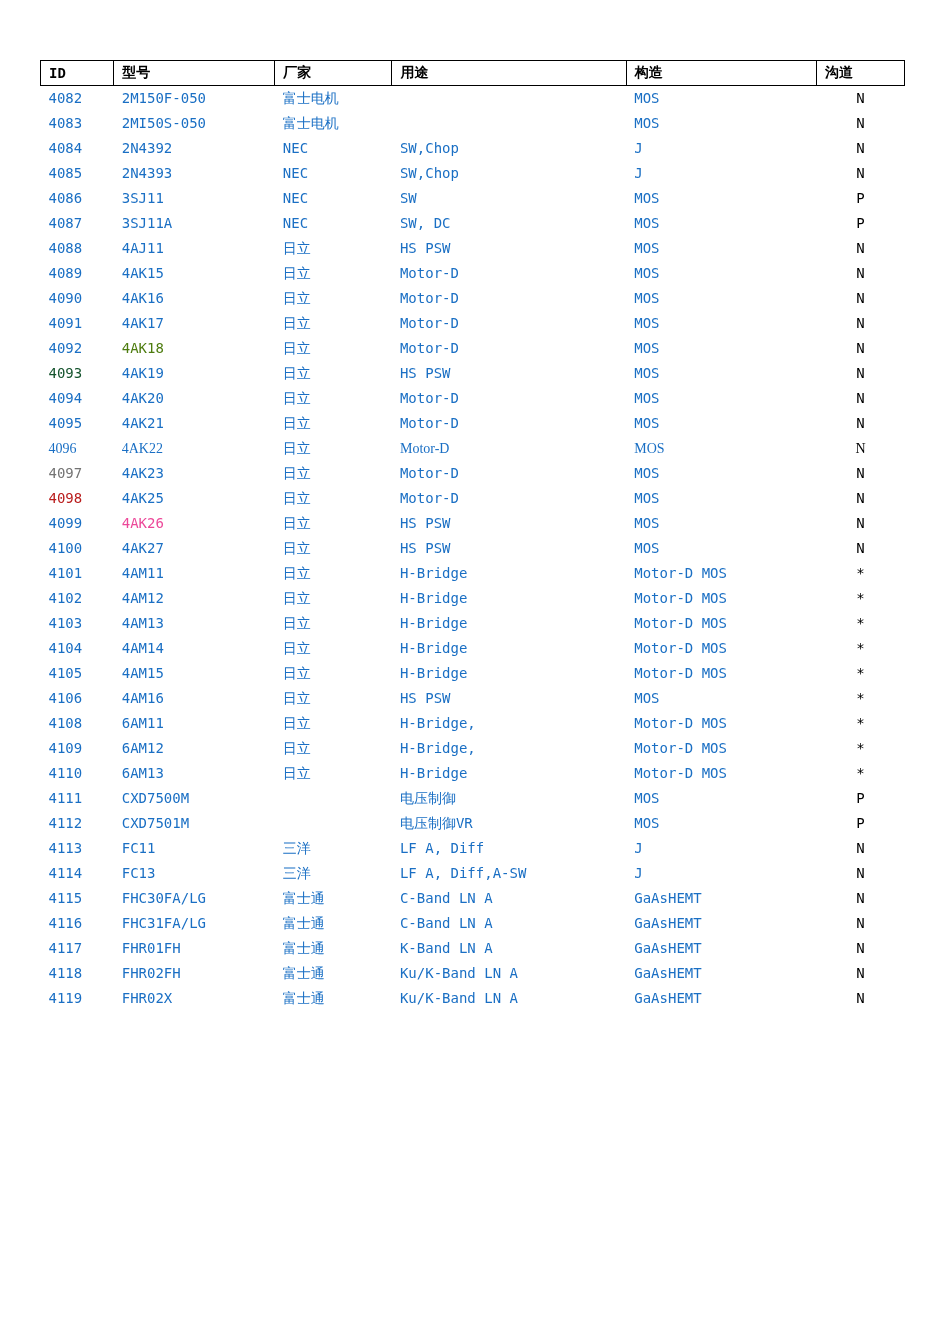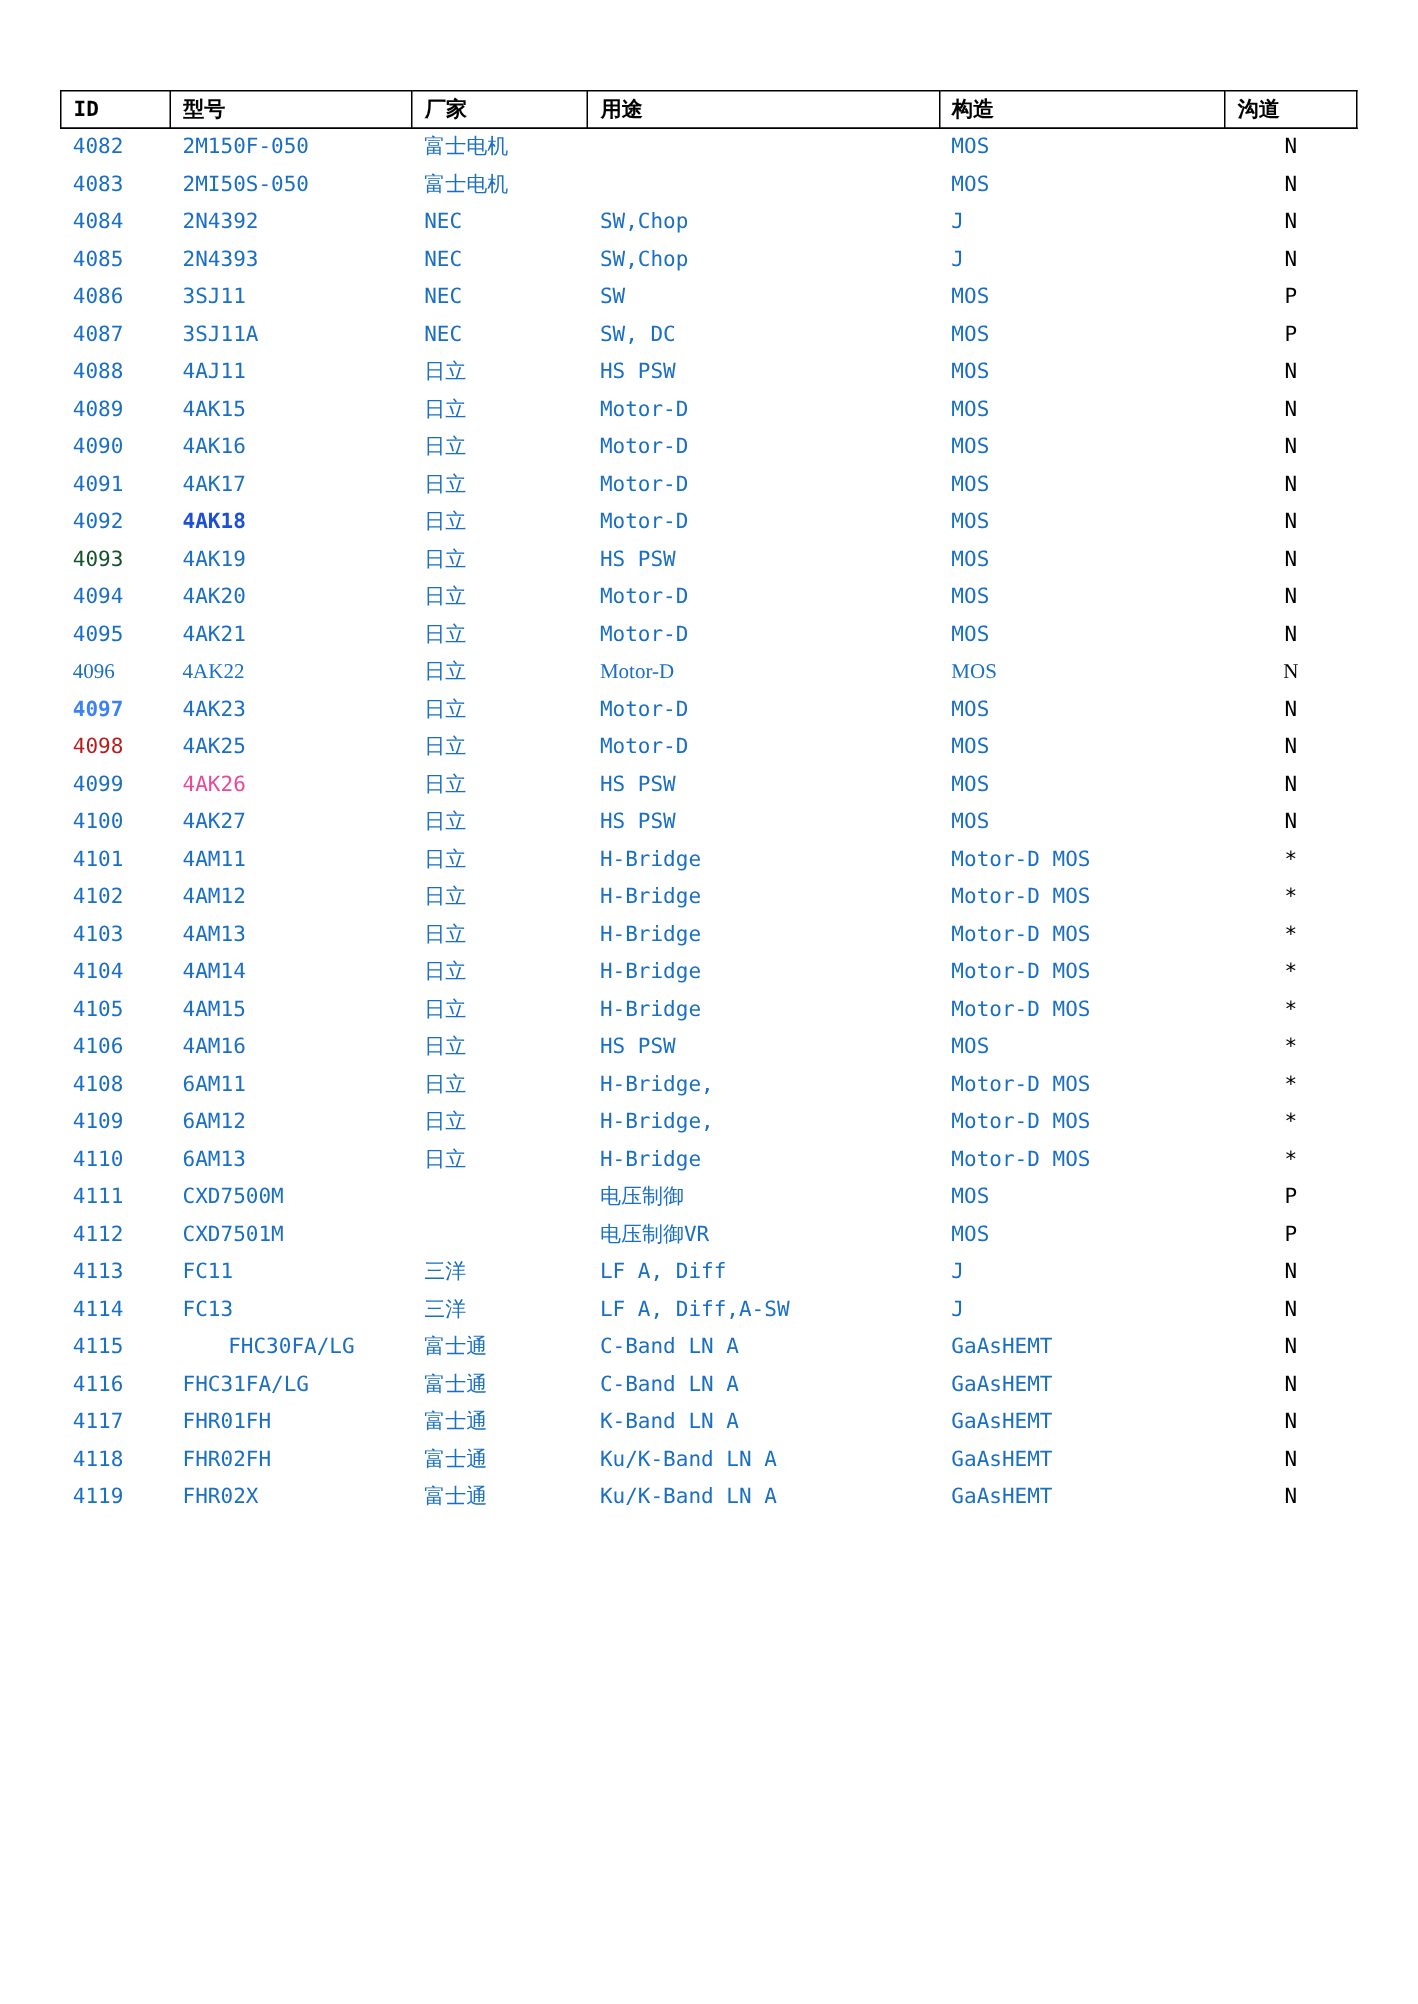--- a/index.html
+++ b/index.html
@@ -148,21 +148,21 @@
         <tr style="line-height: 1.5;">
           <td style="color: rgb(26, 111, 196); font-weight: normal;">4091</td>
           <td style="color: rgb(26, 111, 196);">4AK17</td>
           <td style="color: rgb(26, 111, 196);">日立</td>
           <td style="color: rgb(26, 111, 196);">Motor-D</td>
           <td style="color: rgb(26, 111, 196);">MOS</td>
           <td style="color: rgb(0, 0, 0); text-align: center;">N</td>
         </tr>
         <tr style="line-height: 1.5;">
           <td style="color: rgb(26, 111, 196); font-weight: normal;">4092</td>
-          <td style="color: #1d4ed8; font-weight: bold;">4AK18</td>
+          <td style="color: #4d7c0f;">4AK18</td>
           <td style="color: rgb(26, 111, 196);">日立</td>
           <td style="color: rgb(26, 111, 196);">Motor-D</td>
           <td style="color: rgb(26, 111, 196);">MOS</td>
           <td style="color: rgb(0, 0, 0); text-align: center;">N</td>
         </tr>
         <tr style="line-height: 1.5;">
           <td style="color: #14532d; font-weight: normal;">4093</td>
           <td style="color: rgb(26, 111, 196);">4AK19</td>
           <td style="color: rgb(26, 111, 196);">日立</td>
           <td style="color: rgb(26, 111, 196);">HS PSW</td>
@@ -187,21 +187,21 @@
         </tr>
         <tr style="line-height: 1.5; font-family: Liberation Serif, serif;">
           <td style="color: rgb(26, 111, 196); font-weight: normal;">4096</td>
           <td style="color: rgb(26, 111, 196);">4AK22</td>
           <td style="color: rgb(26, 111, 196);">日立</td>
           <td style="color: rgb(26, 111, 196);">Motor-D</td>
           <td style="color: rgb(26, 111, 196);">MOS</td>
           <td style="color: rgb(0, 0, 0); text-align: center;">N</td>
         </tr>
         <tr style="line-height: 1.5;">
-          <td style="color: #3b82f6; font-weight: bold;">4097</td>
+          <td style="color: #737373; font-weight: normal;">4097</td>
           <td style="color: rgb(26, 111, 196);">4AK23</td>
           <td style="color: rgb(26, 111, 196);">日立</td>
           <td style="color: rgb(26, 111, 196);">Motor-D</td>
           <td style="color: rgb(26, 111, 196);">MOS</td>
           <td style="color: rgb(0, 0, 0); text-align: center;">N</td>
         </tr>
         <tr style="line-height: 1.5;">
           <td style="color: #b91c1c; font-weight: normal;">4098</td>
           <td style="color: rgb(26, 111, 196);">4AK25</td>
           <td style="color: rgb(26, 111, 196);">日立</td>
@@ -324,21 +324,21 @@
         <tr style="line-height: 1.5;">
           <td style="color: rgb(26, 111, 196); font-weight: normal;">4114</td>
           <td style="color: rgb(26, 111, 196);">FC13</td>
           <td style="color: rgb(26, 111, 196);">三洋</td>
           <td style="color: rgb(26, 111, 196);">LF A, Diff,A-SW</td>
           <td style="color: rgb(26, 111, 196);">J</td>
           <td style="color: rgb(0, 0, 0); text-align: center;">N</td>
         </tr>
         <tr style="line-height: 1.5;">
           <td style="color: rgb(26, 111, 196); font-weight: normal;">4115</td>
-          <td style="color: rgb(26, 111, 196); text-align: center;">FHC30FA/LG</td>
+          <td style="color: rgb(26, 111, 196);">FHC30FA/LG</td>
           <td style="color: rgb(26, 111, 196);">富士通</td>
           <td style="color: rgb(26, 111, 196);">C-Band LN A</td>
           <td style="color: rgb(26, 111, 196);">GaAsHEMT</td>
           <td style="color: rgb(0, 0, 0); text-align: center;">N</td>
         </tr>
         <tr style="line-height: 1.5;">
           <td style="color: rgb(26, 111, 196); font-weight: normal;">4116</td>
           <td style="color: rgb(26, 111, 196);">FHC31FA/LG</td>
           <td style="color: rgb(26, 111, 196);">富士通</td>
           <td style="color: rgb(26, 111, 196);">C-Band LN A</td>

